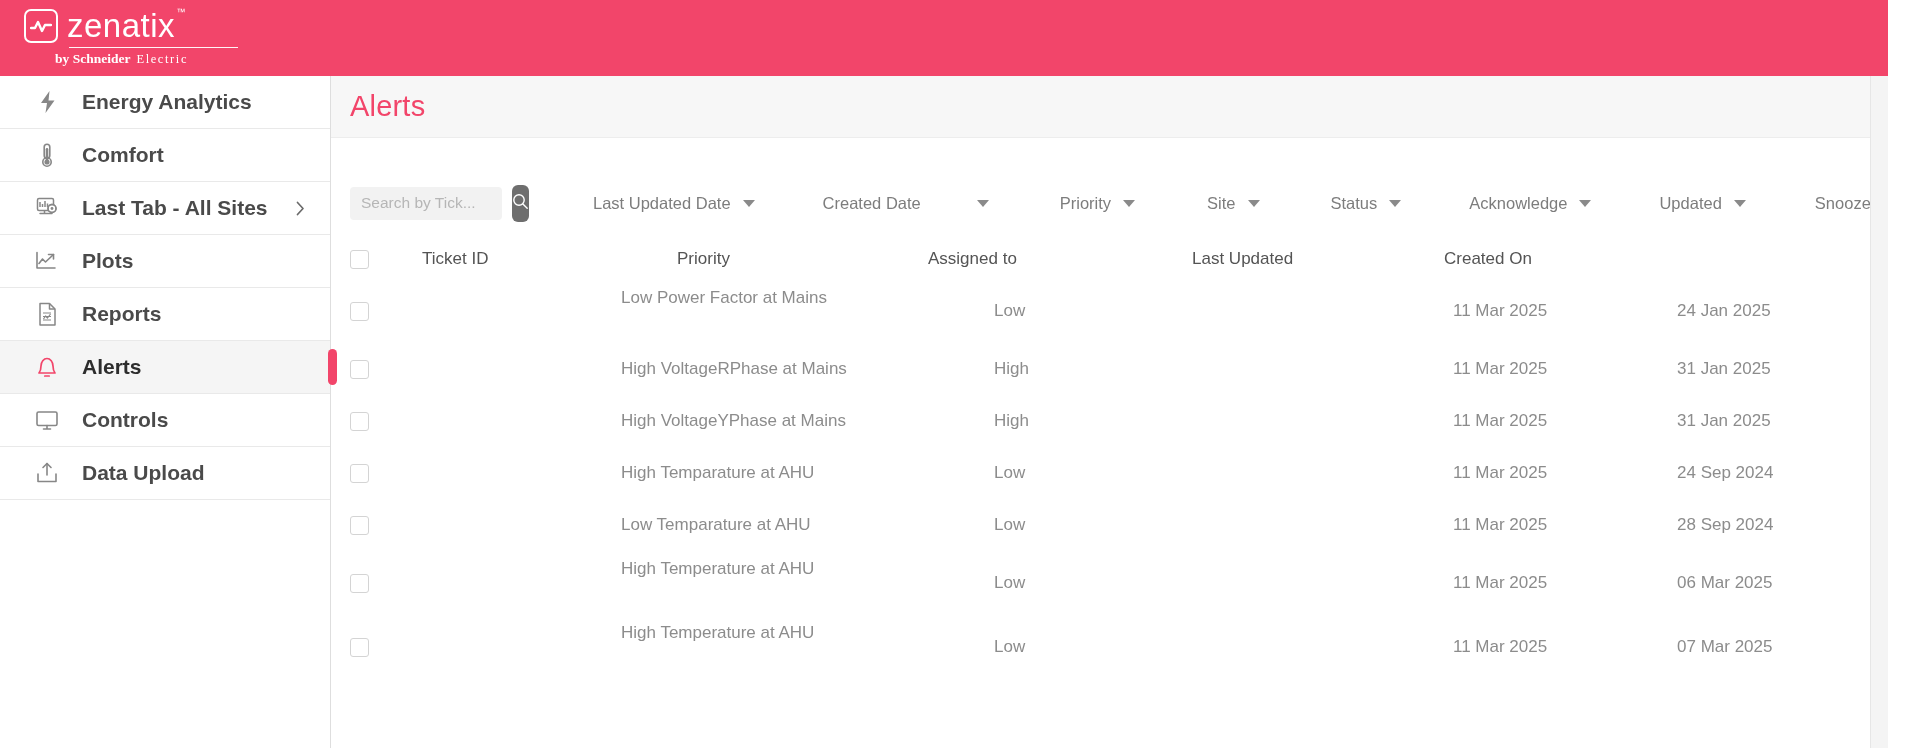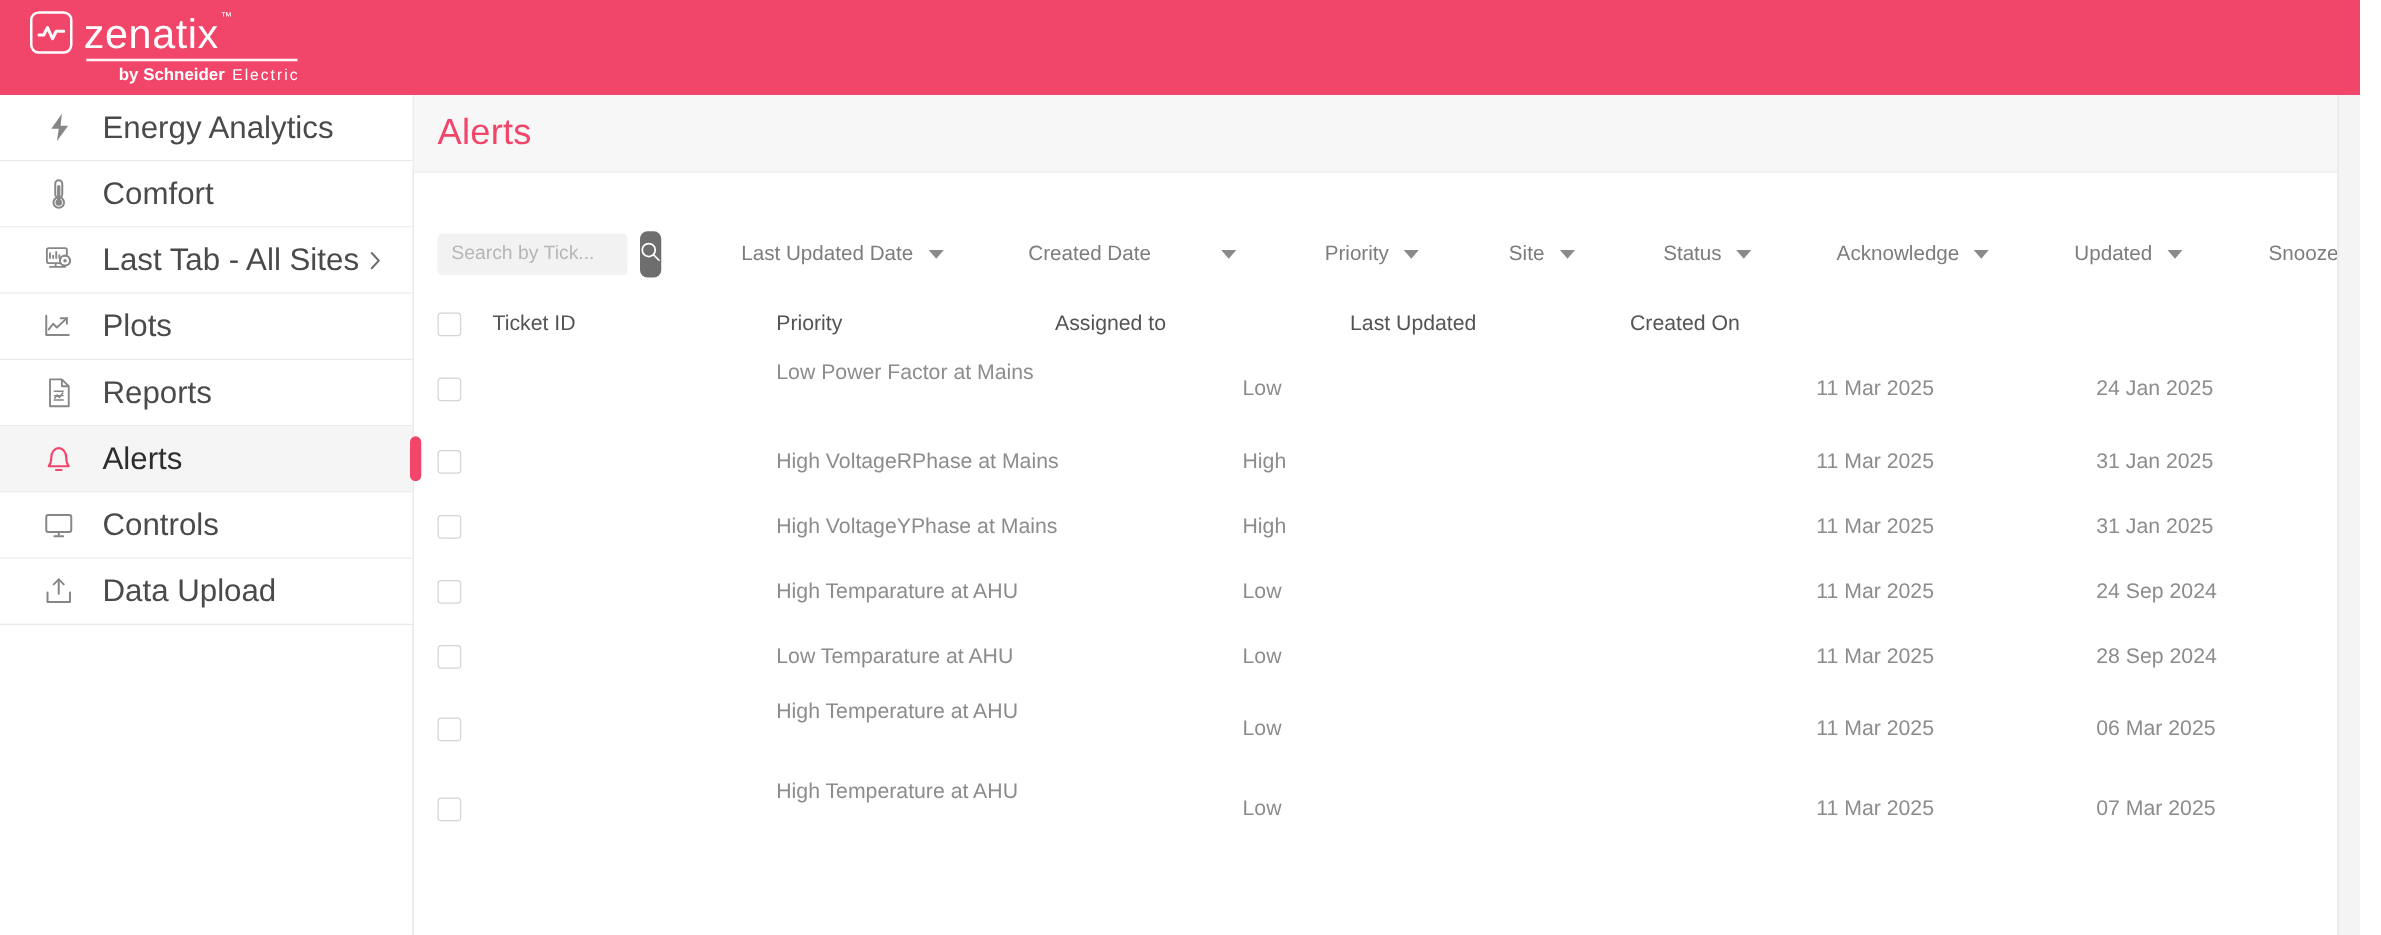--- a/index.html
+++ b/index.html
@@ -48,24 +48,25 @@
     position: absolute; top: -1px; right: 0;
     font-size: 9px; line-height: 1;
   }
   .logo-rule {
     width: 169px; height: 1.5px;
     background: #ffffff;
     margin: 4px 0 3px 45px;
     opacity: .95;
   }
   .logo-sub {
-    margin-left: 71px;
+    margin-left: 31px;
     display: flex; align-items: baseline; gap: 6px;
     color: #ffffff;
     font-size: 13.5px;
+    font-family: Liberation Serif, serif;
   }
   .logo-sub .b { font-weight: bold; letter-spacing: 0px; }
   .logo-sub .l { font-weight: 400; letter-spacing: 1.6px; font-size: 12.5px; }
 
   
   .body { flex: 1; display: flex; min-height: 0; position: relative; }
 
   
   .sidebar {
     width: 331px; min-width: 331px;
@@ -84,23 +85,23 @@
   }
   .nav-item.active { background: #f5f5f5; }
   .nav-icon {
     width: 30px; min-width: 30px;
     display: flex; align-items: center; justify-content: center;
     color: #878787;
   }
   .nav-item.active .nav-icon { color: #f2456a; }
   .nav-label {
     margin-left: 20px;
-    font-size: 25px;
+    font-size: 21px;
     color: #4a4a4a;
-    font-weight: 400;
+    font-weight: 700;
     white-space: nowrap;
   }
   .nav-item.active .nav-label { color: #2d2d2d; }
   .nav-chevron {
     position: absolute; right: 25px;
     color: #6b6b6b; font-size: 17px; line-height: 1;
     display: flex; align-items: center;
   }
   .active-pip {
     position: absolute;
@@ -203,20 +204,21 @@
 
   
   .table { width: 100%; padding: 0 22px 0 19px; }
   .trow {
     display: flex; align-items: center;
     width: 100%;
   }
   .thead {
     height: 48px;
     padding-top: 8px;
+    gap: 28px;
   }
   .th {
     color: #545454;
     font-size: 17px;
     font-weight: 400;
     white-space: nowrap;
   }
   .td {
     color: #8c8c8c;
     font-size: 17px;

